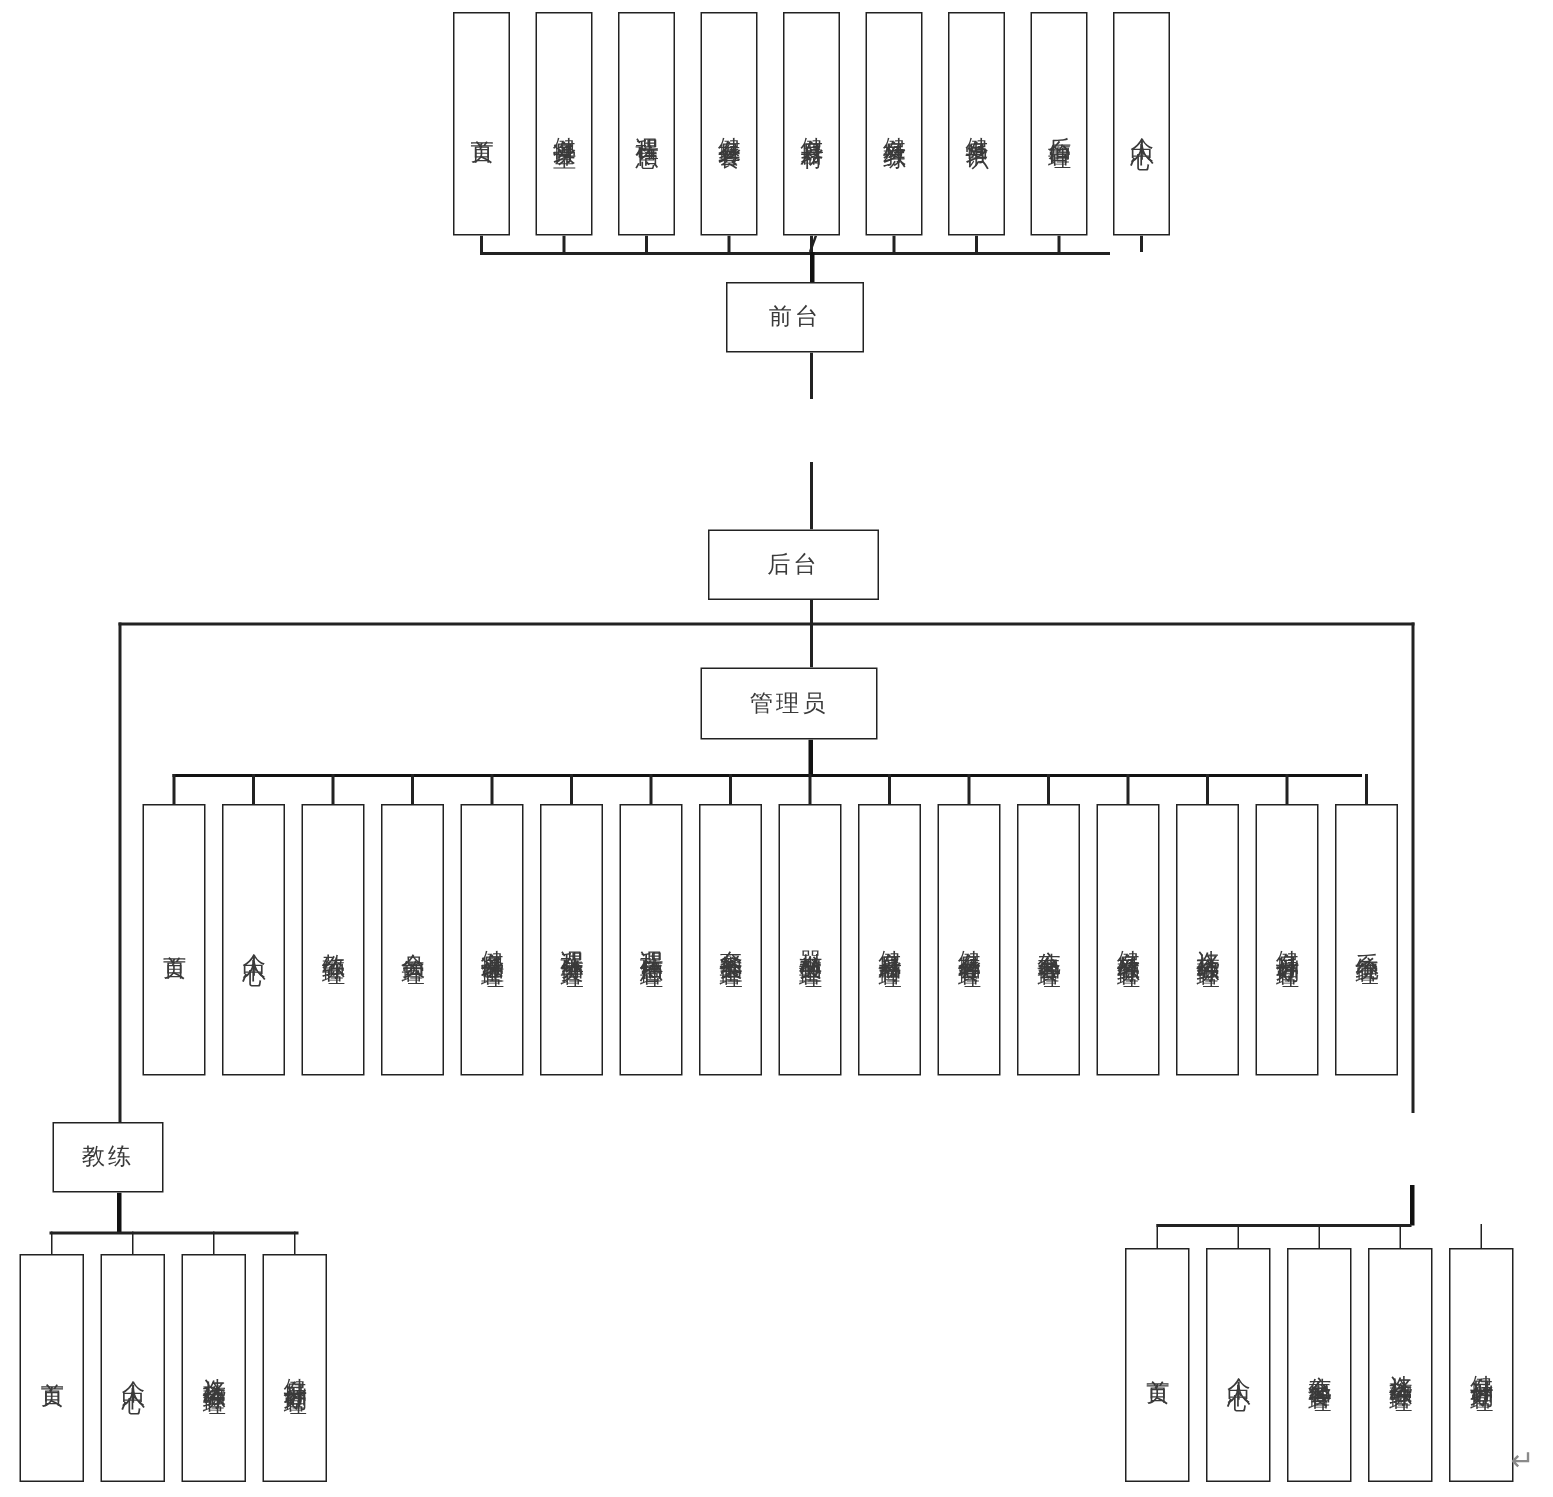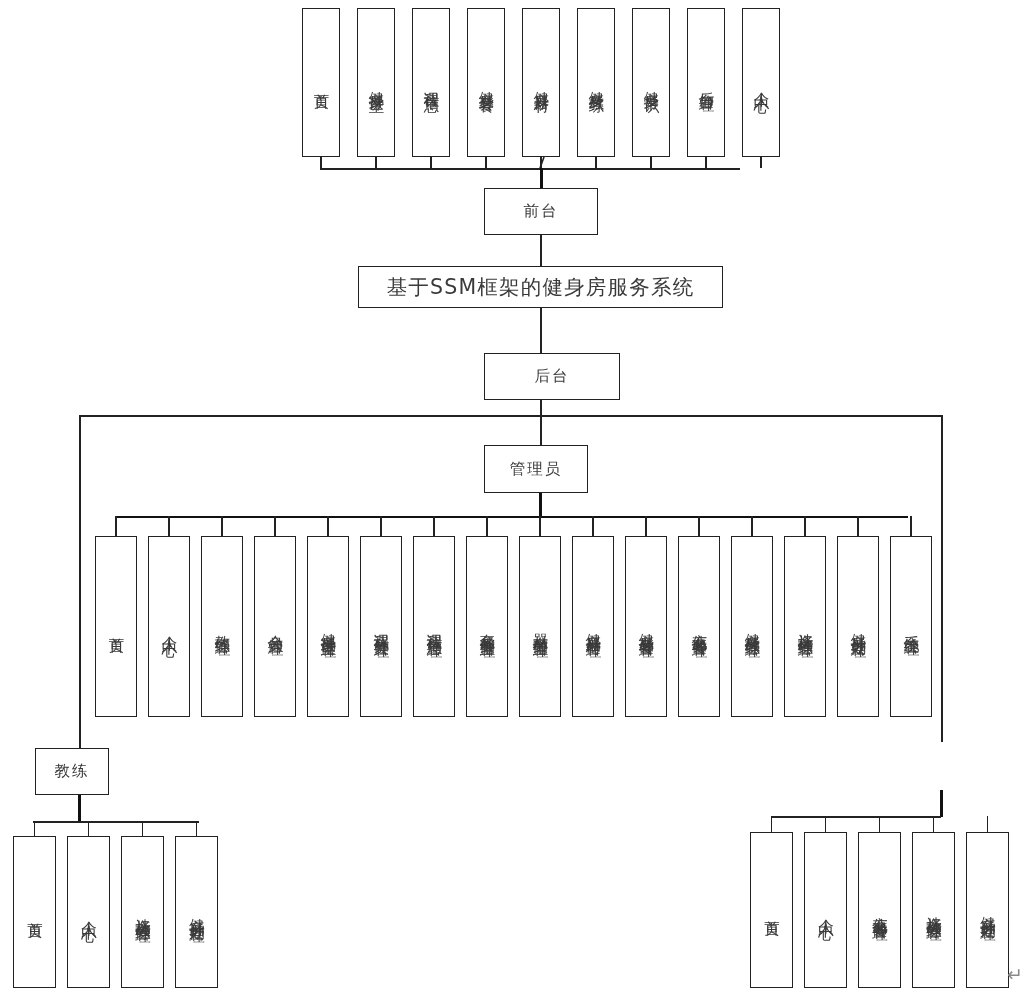--- a/index.html
+++ b/index.html
@@ -92,35 +92,34 @@
       <div class="box vtext" style="left: 742px; top: 8px; width: 38px; height: 149px;">个人中心</div>
       <div class="line vline" style="left: 760.15px; top: 157px; height: 11px;"></div>
     </div>
 
   <div class="line hline" style="left:320px;top:168px;width:420px;"></div>
   <div class="line vthick" style="left:540px;top:168px;height:21px;"></div>
   <svg class="diag" style="left:530px;top:157px;width:20px;height:12px;">
     <line x1="14" y1="0" x2="10" y2="11" stroke="#222222" stroke-width="1.6"></line>
   </svg>
 
-  <div class="box htext" style="left:484px;top:188px;width:114px;height:47px;">前台</div>
+  <div class="box htext" style="left:484px;top:188px;width:92px;height:47px;">前台</div>
   <div class="line vline" style="left:540px;top:235px;height:31px;"></div>
 
-  <div class="box title-box" style="left:358px;top:266px;width:365px;height:42px;">基于SSM框架的健身房服务系统</div>
   <div class="line vline" style="left:540px;top:308px;height:45px;"></div>
 
-  <div class="box htext" style="left:484px;top:353px;width:136px;height:47px;">后台</div>
+  <div class="box htext" style="left:472px;top:353px;width:114px;height:47px;">后台</div>
   <div class="line vline" style="left:540px;top:400px;height:16px;"></div>
 
   <div class="line hline" style="left:79px;top:415px;width:864px;"></div>
   <div class="line vline" style="left:79px;top:415px;height:333px;"></div>
   <div class="line vline" style="left:941px;top:415px;height:327px;"></div>
   <div class="line vline" style="left:540px;top:415px;height:30px;"></div>
 
-  <div class="box htext" style="left:484px;top:445px;width:104px;height:48px;">管理员</div>
+  <div class="box htext" style="left:467px;top:445px;width:118px;height:48px;">管理员</div>
   <div class="line vthick" style="left:539px;top:493px;height:24px;"></div>
 
   <div class="line hthick" style="left:115px;top:516px;width:793px;"></div>
   <div id="admin-row">
       <div class="box vtext" style="left: 95px; top: 536px; width: 42px; height: 181px;">首页</div>
       <div class="box vtext" style="left: 148px; top: 536px; width: 42px; height: 181px;">个人中心</div>
       <div class="box vtext" style="left: 201px; top: 536px; width: 42px; height: 181px;">教练管理</div>
       <div class="box vtext" style="left: 254px; top: 536px; width: 42px; height: 181px;">会员管理</div>
       <div class="box vtext" style="left: 307px; top: 536px; width: 42px; height: 181px;">健身课堂管理</div>
       <div class="box vtext" style="left: 360px; top: 536px; width: 42px; height: 181px;">课程分类管理</div>

